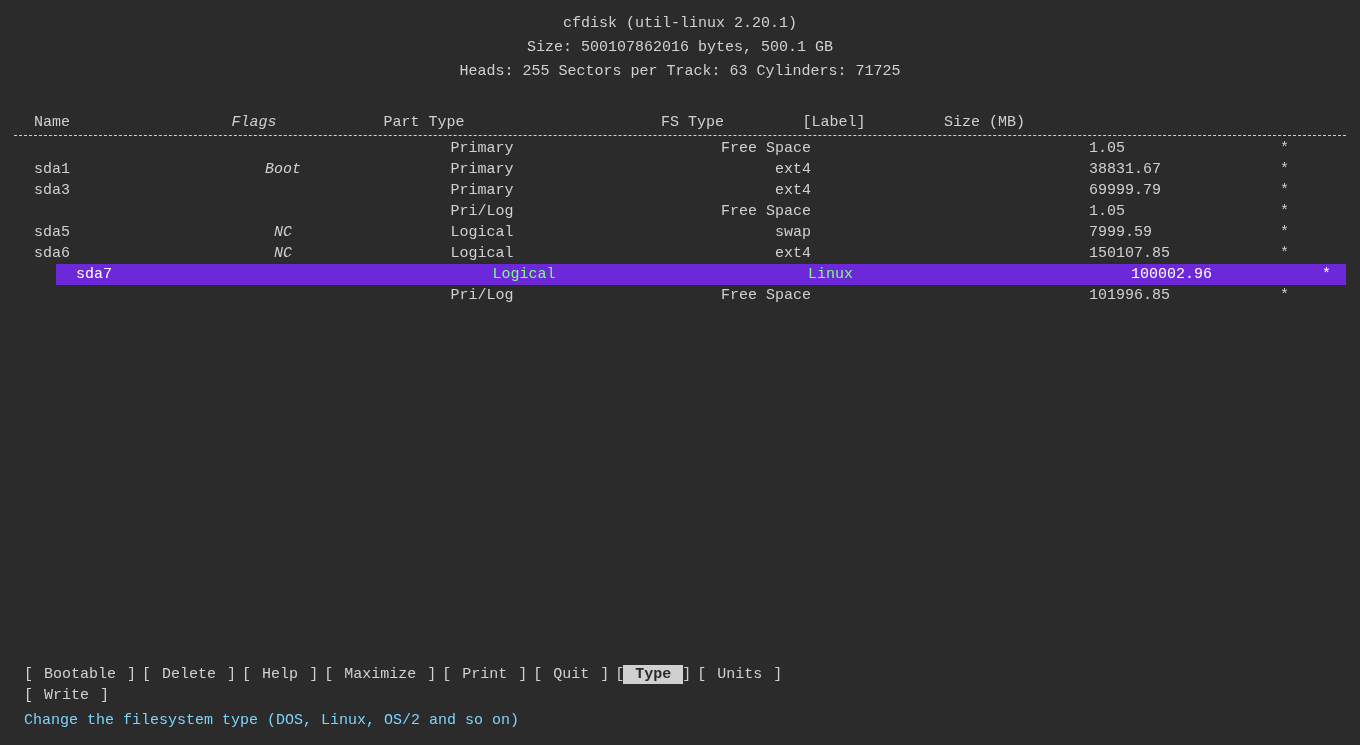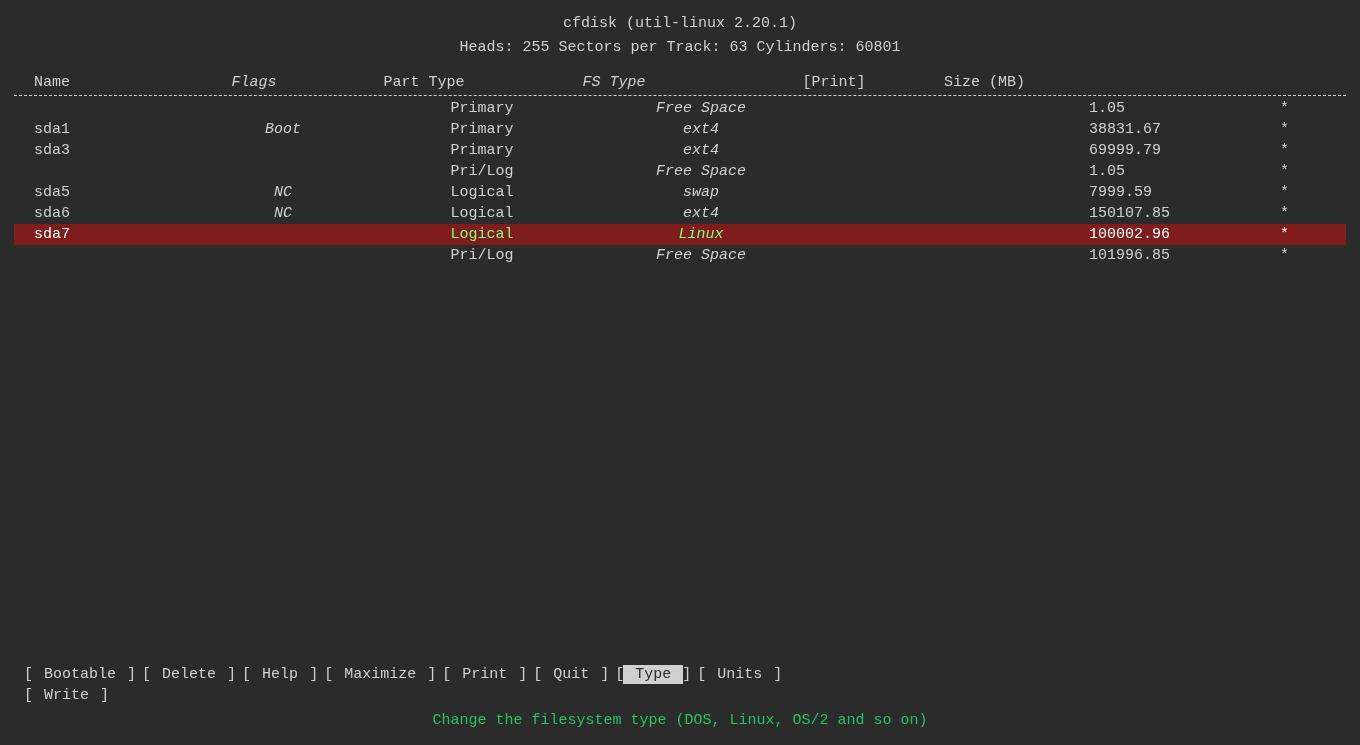--- a/index.html
+++ b/index.html
@@ -40,65 +40,66 @@
     .partition-table {
       margin-top: 8px;
       flex: 1;
       padding: 0 10px;
     }
 
     .col-headers {
       display: flex;
       padding: 2px 0;
       color: #d0d0d0;
+      margin-top: 16px;
     }
 
     .divider {
       border: none;
       border-top: 1px dashed #d0d0d0;
       margin: 2px 0;
     }
 
     .col-name { width: 150px; padding-left: 20px; }
     .col-flags { width: 180px; text-align: center; font-style: italic; }
     .col-parttype { width: 160px; text-align: center; }
-    .col-fstype { width: 220px; text-align: center; font-style: italic; }
+    .col-fstype { width: 220px; text-align: right; }
     .col-label { width: 220px; text-align: center; }
     .col-size { width: 160px; text-align: left; }
     .col-star { width: 20px; text-align: left; padding-left: 2px; }
 
     .partition-row {
       display: flex;
       padding: 2px 0;
       color: #d0d0d0;
       gap: 29px;
     }
 
     .partition-row.selected {
-      background-color: #7f1d1d;
+      background-color: #6d28d9;
       color: #ffffff;
+      margin-left: 42px;
     }
 
     .partition-row.selected .col-parttype,
     .partition-row.selected .col-fstype {
       color: #7fff7f;
     }
 
     .footer {
       padding: 8px 20px;
       background-color: #2b2b2b;
     }
 
     .menu-item-bracket {
       color: #d0d0d0;
     }
 
     .status-bar {
-      text-align: center;
-      color: #22c55e;
+      color: #7dd3fc;
       margin-top: 8px;
       padding-bottom: 4px;
     }
 
     .menu-row {
       display: flex;
       align-items: center;
       flex-wrap: wrap;
       gap: 2px;
     }
@@ -110,40 +111,42 @@
     }
 
     .menu-btn-label {
       padding: 0 2px;
     }
 
     .menu-btn.highlighted .menu-btn-label {
       background-color: #d0d0d0;
       color: #2b2b2b;
       outline: 1px solid #d0d0d0;
+      font-weight: bold;
     }
   </style>
 </head>
 <body>
 
 <div id="app">
 
   <div class="header">
     <div>cfdisk (util-linux 2.20.1)</div>
-    <div>Heads: 255   Sectors per Track: 63   Cylinders: 60801</div>
+    <div>Size: 500107862016 bytes, 500.1 GB</div>
+    <div>Heads: 255   Sectors per Track: 63   Cylinders: 71725</div>
   </div>
 
   <div class="partition-table">
 
     <div class="col-headers">
       <div class="col-name">Name</div>
       <div class="col-flags">Flags</div>
       <div class="col-parttype">Part Type</div>
       <div class="col-fstype">FS Type</div>
-      <div class="col-label">[Print]</div>
+      <div class="col-label">[Label]</div>
       <div class="col-size">Size (MB)</div>
     </div>
     <hr class="divider">
 
     <div id="table-rows">
         <div class="partition-row">
       <div class="col-name"></div>
       <div class="col-flags"></div>
       <div class="col-parttype">Primary</div>
       <div class="col-fstype">Free Space</div>

